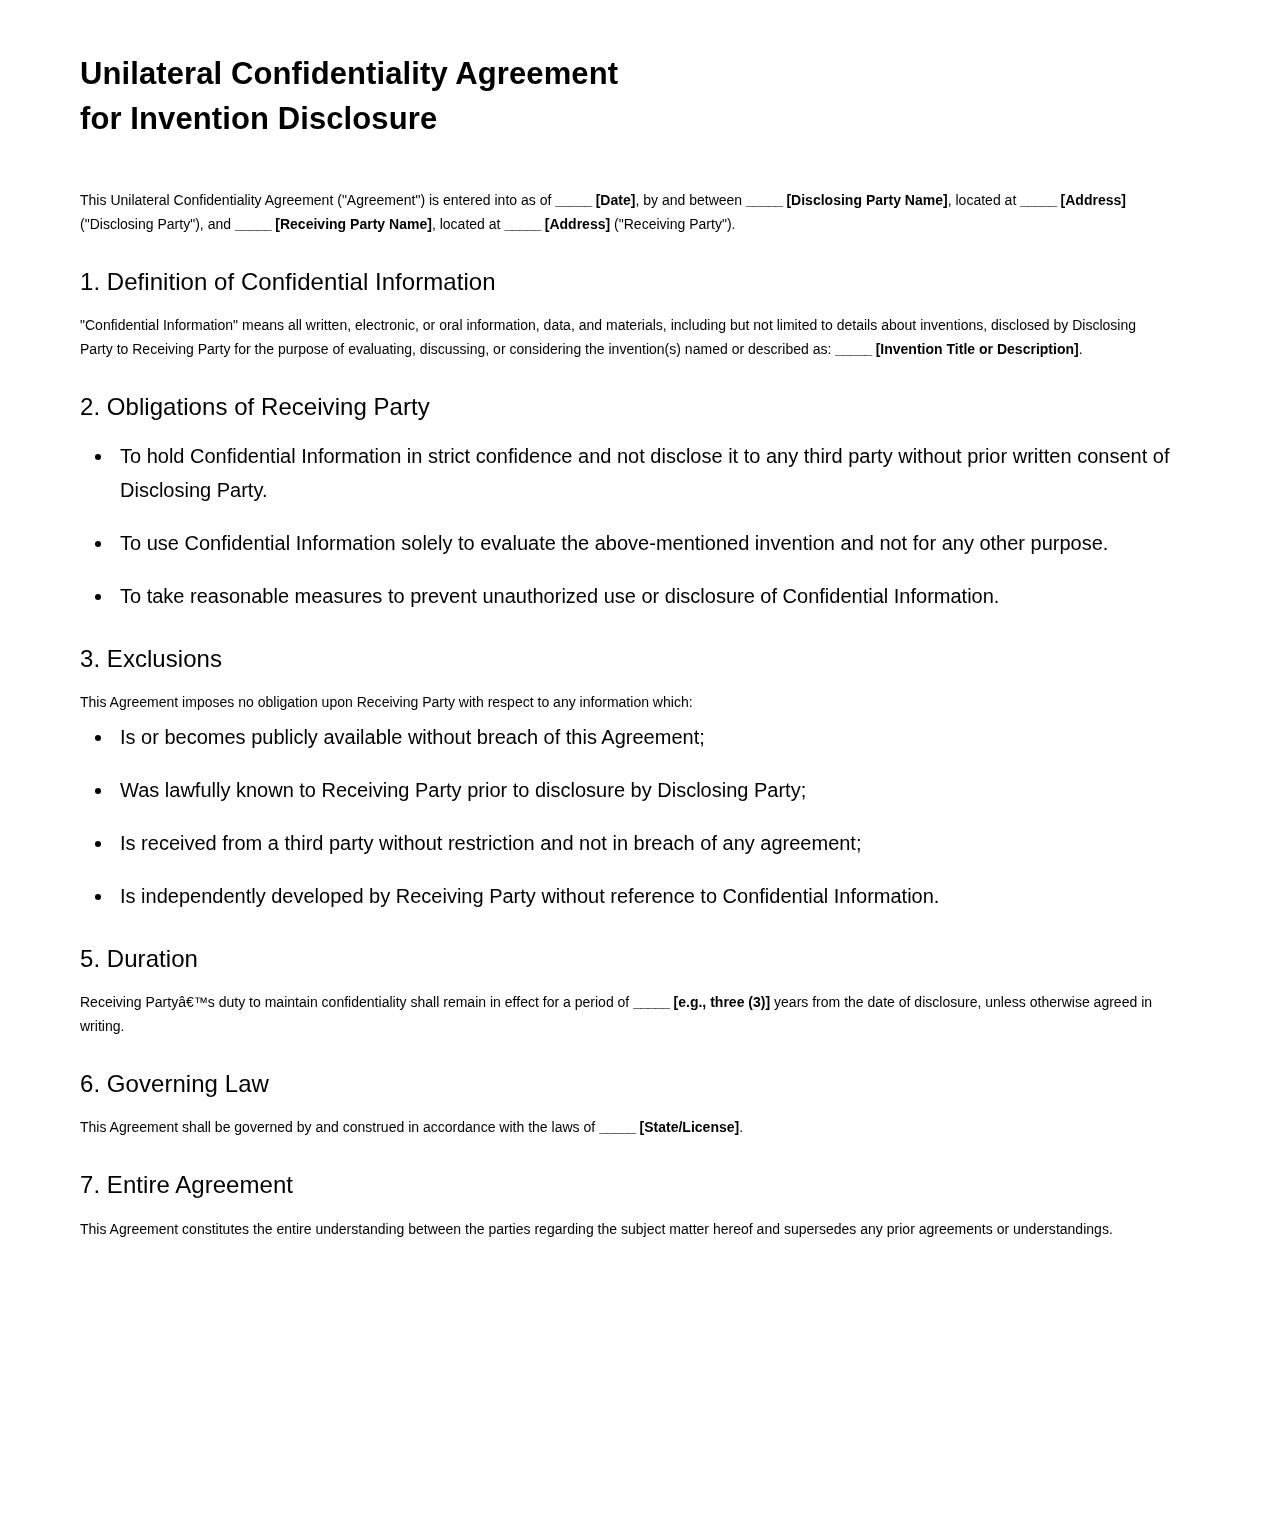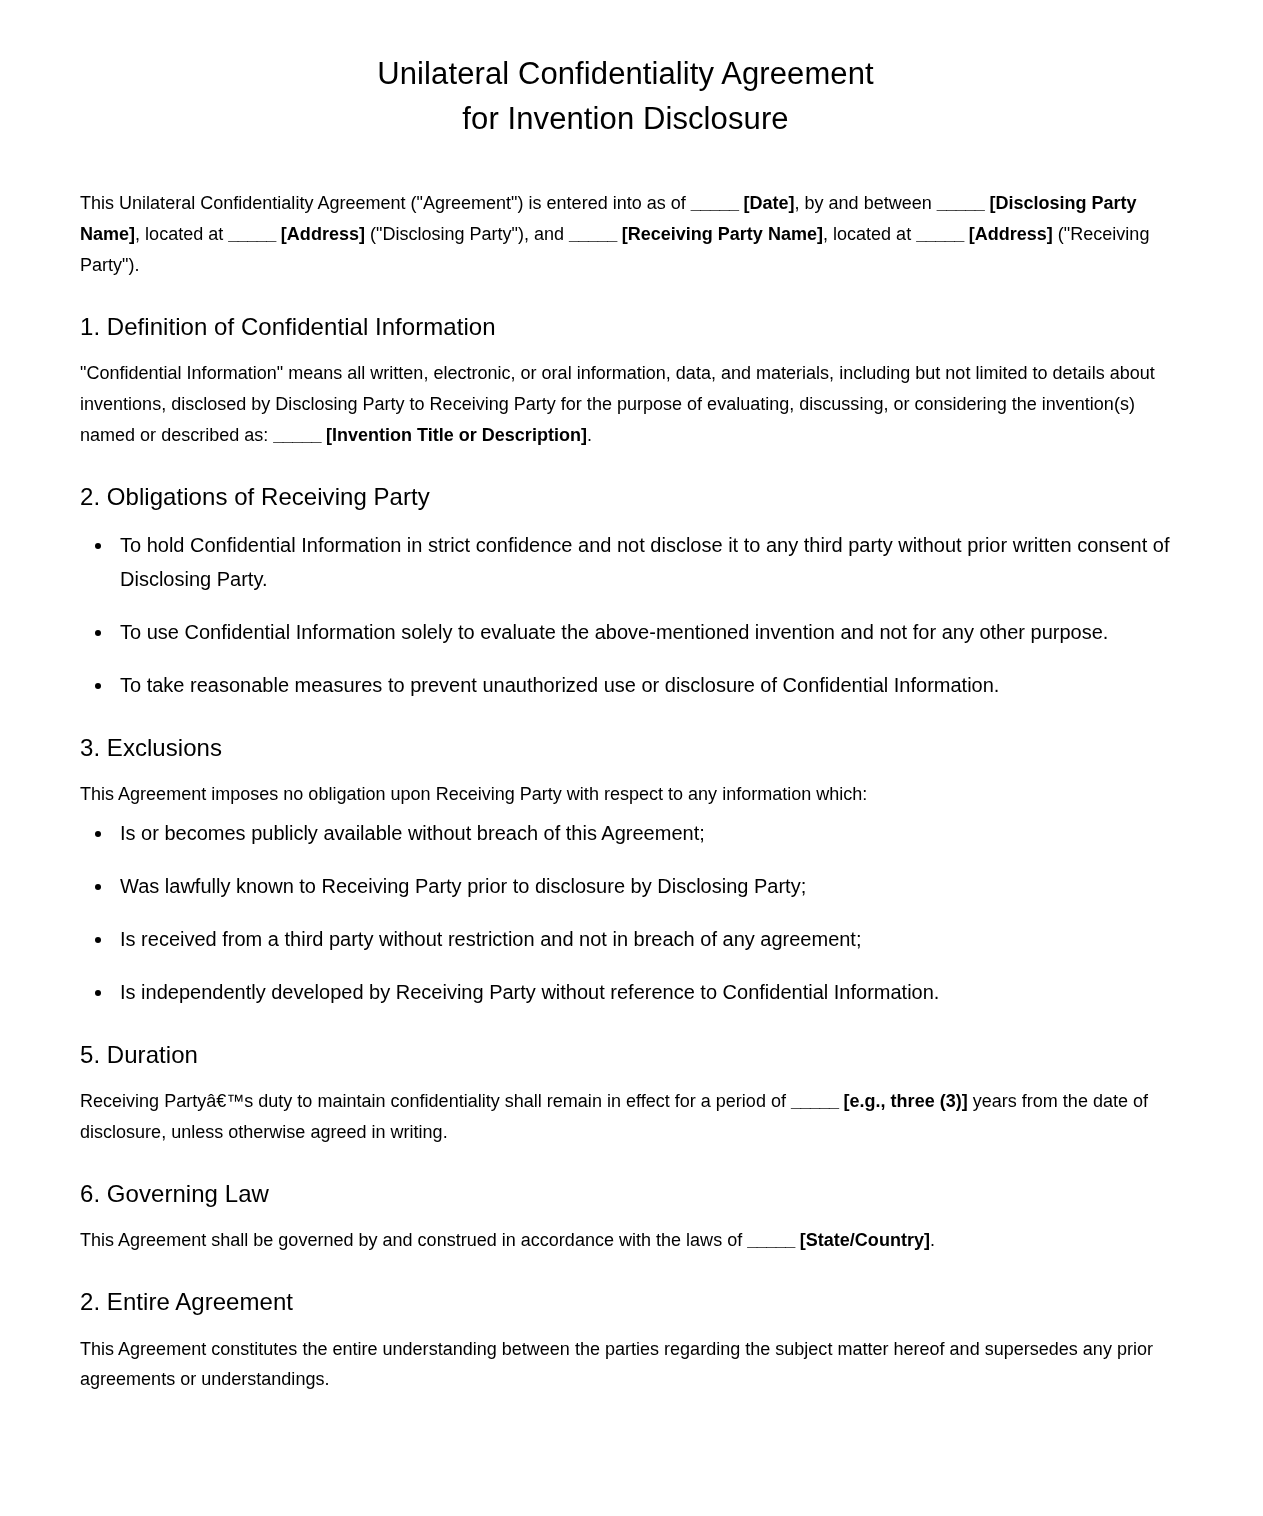--- a/index.html
+++ b/index.html
@@ -15,42 +15,42 @@
     -webkit-font-smoothing: antialiased;
   }
   .page {
     width: 1263px;
     min-height: 1516px;
     background: #ffffff;
     box-sizing: border-box;
     padding: 52px 92px 40px 80px;
   }
   .doc-title {
-    text-align: center;
+    text-align: left;
     font-size: 31px;
-    font-weight: 400;
+    font-weight: 700;
     line-height: 1.45;
     margin: 0 0 0 0;
     letter-spacing: 0.1px;
   }
   .doc-title .line {
     display: block;
   }
   .title-block {
     margin-bottom: 46px;
   }
   h2.section-heading {
     font-size: 24px;
     font-weight: 400;
     line-height: 1.3;
     margin: 30px 0 16px 0;
     letter-spacing: 0.05px;
   }
   p.para {
-    font-size: 18px;
+    font-size: 14px;
     line-height: 1.72;
     margin: 0 0 0 0;
     text-align: left;
     letter-spacing: 0.01px;
   }
   p.intro {
     margin-bottom: 6px;
   }
   ul.bullets {
     margin: 6px 0 0 0;
@@ -117,21 +117,21 @@
   </section>
 
   <section class="section-block">
     <h2 class="section-heading">5. Duration</h2>
     <p class="para"><span>Receiving Partyâ€™s duty to maintain confidentiality shall remain in effect for a period of </span><span class="blank">_____</span> <span class="ph">[e.g., three (3)]</span><span> years from the date of disclosure, unless otherwise agreed in writing.</span></p>
   </section>
 
 
   <section class="section-block">
     <h2 class="section-heading">6. Governing Law</h2>
-    <p class="para"><span>This Agreement shall be governed by and construed in accordance with the laws of </span><span class="blank">_____</span> <span class="ph">[State/Country]</span><span>.</span></p>
+    <p class="para"><span>This Agreement shall be governed by and construed in accordance with the laws of </span><span class="blank">_____</span> <span class="ph">[State/License]</span><span>.</span></p>
   </section>
 
   <section class="section-block">
-    <h2 class="section-heading">2. Entire Agreement</h2>
+    <h2 class="section-heading">7. Entire Agreement</h2>
     <p class="para">This Agreement constitutes the entire understanding between the parties regarding the subject matter hereof and supersedes any prior agreements or understandings.</p>
   </section>
 
 </div>
 
 </body></html>

